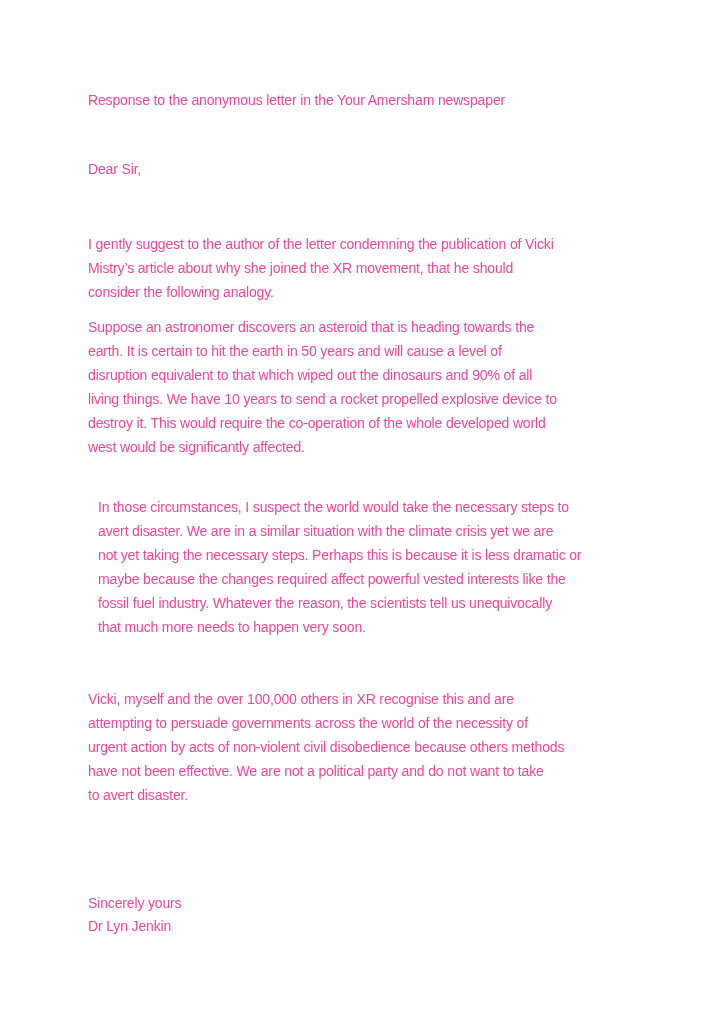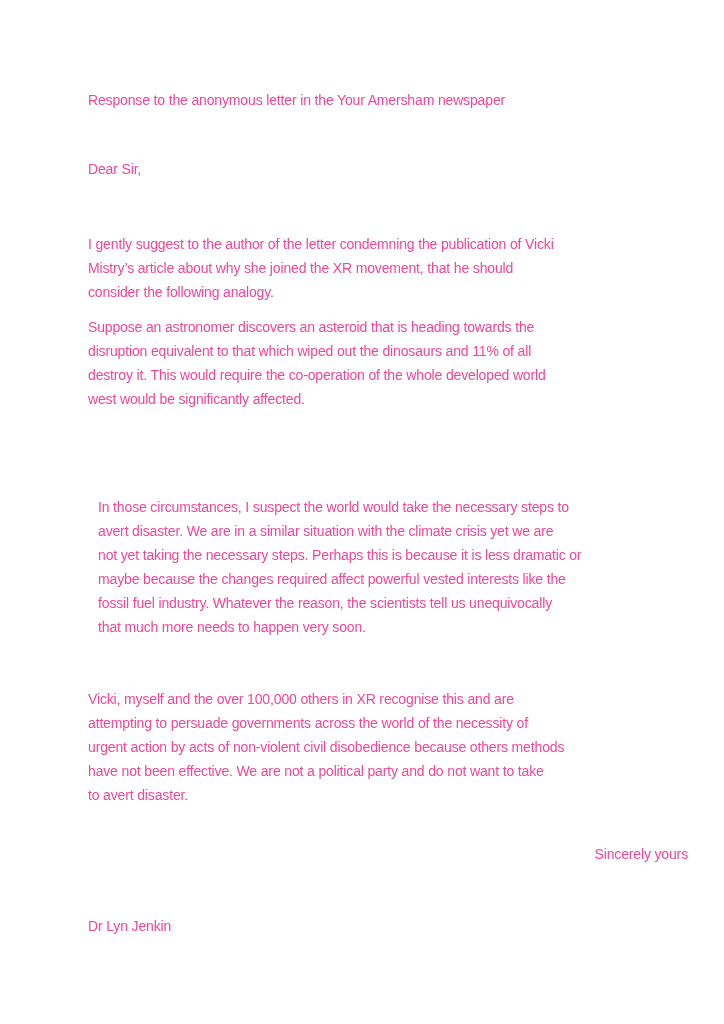--- a/index.html
+++ b/index.html
@@ -28,21 +28,23 @@
   </div>
 
   <div class="blk" style="top:232px;">
     <span class="line">I gently suggest to the author of the letter condemning the publication of Vicki</span>
     <span class="line">Mistry’s article about why she joined the XR movement, that he should</span>
     <span class="line">consider the following analogy.</span>
   </div>
 
   <div class="blk" style="top:315px;">
     <span class="line">Suppose an astronomer discovers an asteroid that is heading towards the</span>
-    <span class="line">disruption equivalent to that which wiped out the dinosaurs and 11% of all</span>
+    <span class="line">earth. It is certain to hit the earth in 50 years and will cause a level of</span>
+    <span class="line">disruption equivalent to that which wiped out the dinosaurs and 90% of all</span>
+    <span class="line">living things. We have 10 years to send a rocket propelled explosive device to</span>
     <span class="line">destroy it. This would require the co-operation of the whole developed world</span>
     <span class="line">west would be significantly affected.</span>
   </div>
 
   <div class="blk" style="top:495px;margin-left:10px;">
     <span class="line">In those circumstances, I suspect the world would take the necessary steps to</span>
     <span class="line">avert disaster. We are in a similar situation with the climate crisis yet we are</span>
     <span class="line">not yet taking the necessary steps. Perhaps this is because it is less dramatic or</span>
     <span class="line">maybe because the changes required affect powerful vested interests like the</span>
     <span class="line">fossil fuel industry. Whatever the reason, the scientists tell us unequivocally</span>
@@ -50,21 +52,21 @@
   </div>
 
   <div class="blk" style="top:650px;margin-top:37px;">
     <span class="line">Vicki, myself and the over 100,000 others in XR recognise this and are</span>
     <span class="line">attempting to persuade governments across the world of the necessity of</span>
     <span class="line">urgent action by acts of non-violent civil disobedience because others methods</span>
     <span class="line">have not been effective. We are not a political party and do not want to take</span>
     <span class="line">to avert disaster.</span>
   </div>
 
-  <div class="blk" style="top:842px;text-align:right;">
+  <div class="blk" style="top:891px;">
     <span class="line">Sincerely yours</span>
   </div>
 
   <div class="blk" style="top:914px;">
     <span class="line">Dr Lyn Jenkin</span>
   </div>
 
 </div>
 
 </body></html>

